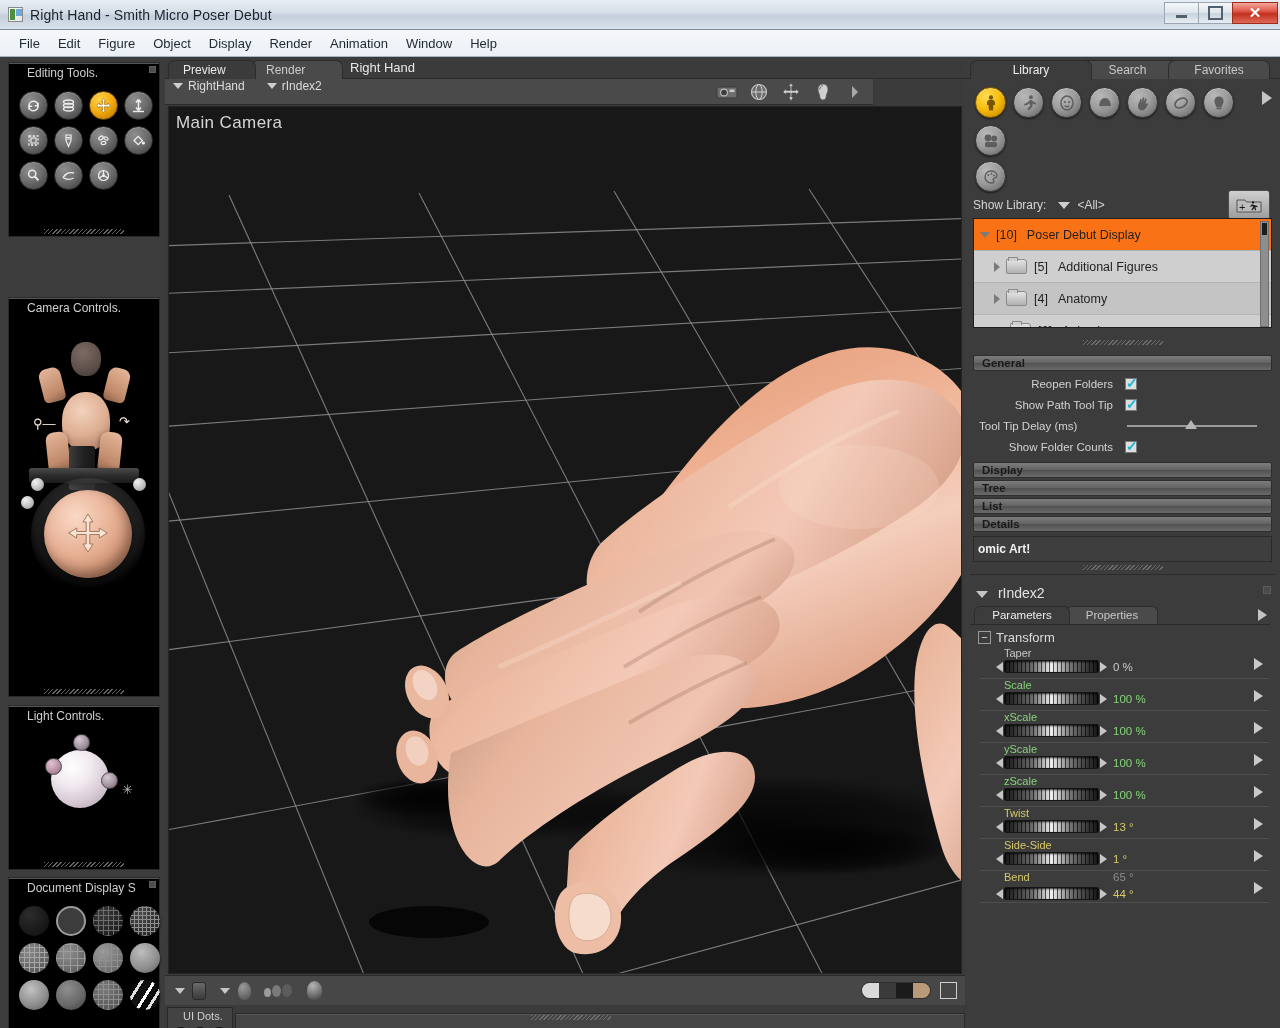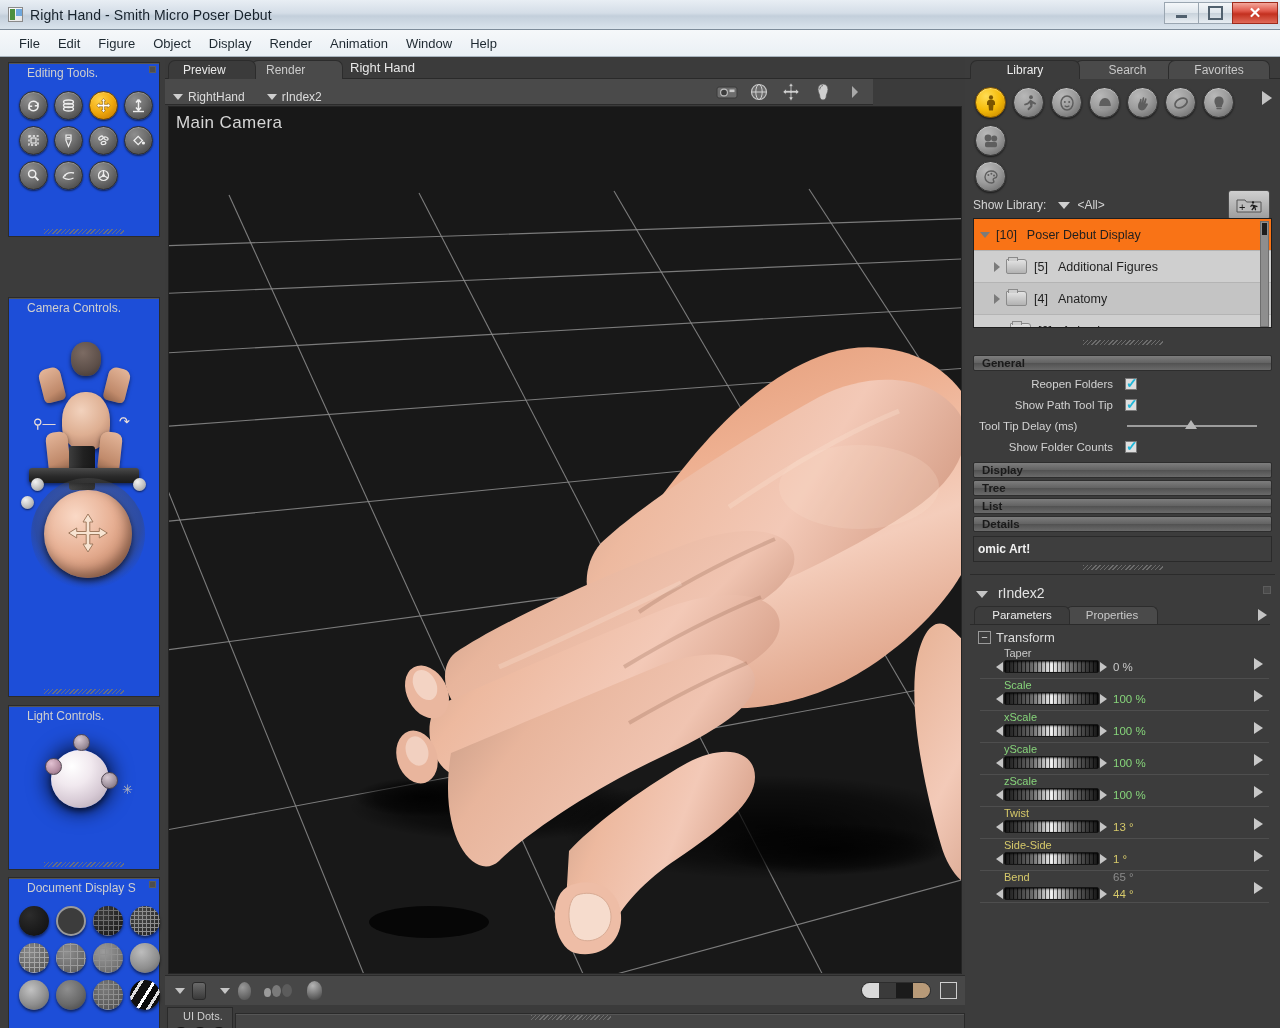--- a/index.html
+++ b/index.html
@@ -56,21 +56,21 @@
   .menubar .mi {
     font-size:13px; color:#1d2830; padding:4px 9px; cursor:default; white-space:nowrap;
   }
 
   
   .shell {
     position:absolute; left:0; top:57px; width:1280px; height:971px;
     background:#383838;
   }
   .grp {
-    background:#1d4ed8;
+    background:#000000;
     border:1px solid #2b2b2b;
     box-shadow: inset 0 1px 0 #555;
     position:relative;
   }
   .grp-title {
     color:#cfcfcf; font-size:12px; padding:3px 6px 3px 18px; position:relative; white-space:nowrap;
     overflow:hidden;
   }
   .dots-handle {
     position:absolute; bottom:2px; left:50%; transform:translateX(-50%);
@@ -189,21 +189,21 @@
     background:#4a4a4a;
     border:1px solid #2c2c2c; border-bottom:none;
     border-radius:7px 7px 0 0;
   }
   .vtab.active { background:#3b3b3b; color:#e9e9e9; z-index:3; }
   .vtitle { position:absolute; left:185px; top:3px; font-size:13px; color:#e8e8e8; }
   .vtabline{position:absolute;left:0;top:21px;width:800px;height:1px;background:#2a2a2a;}
   .vtoolrow {
     position:absolute; left:0; top:22px; width:708px; height:26px;
     background:#4a4a4a; border-bottom:1px solid #2b2b2b;
-    display:flex; align-items:flex-end;
+    display:flex; align-items:flex-start;
   }
   .dd { display:flex; align-items:center; margin-left:8px; color:#dcdcdc; font-size:12px; }
   .dd .dtri { width:0;height:0;border-left:5px solid transparent;border-right:5px solid transparent;border-top:6px solid #cfcfcf;margin-right:5px;}
   .vtr-icons{ position:absolute; right:6px; top:2px; display:flex; align-items:center; gap:8px; }
   .vic { width:24px;height:21px; display:flex;align-items:center;justify-content:center; }
   .vport {
     position:absolute; left:3px; top:49px; width:794px; height:868px;
     background:#000000; overflow:hidden;
     border:1px solid #242424;
   }
@@ -752,21 +752,21 @@
       <div class="ab-panel">
         <div class="dots-handle" style="top:1px;bottom:auto;left:46%;"></div>
 
       </div>
     </div>
 
     <div id="rightcol">
 
       <div class="rtabs">
         <div class="rtabline"></div>
-        <div class="rtab active" style="left:5px;width:110px;">Library</div>
+        <div class="rtab active" style="left:5px;width:122px;">Library</div>
         <div class="rtab" style="left:110px;width:105px;">Search</div>
         <div class="rtab" style="left:203px;width:102px;">Favorites</div>
       </div>
 
       <div style="position:relative;">
         <div class="cat-row">
           <div class="cat sel">
             <svg width="18" height="18" viewBox="0 0 18 18">
                 <circle cx="9" cy="3.4" r="2.1" fill="#7a5500"></circle>
                 <path d="M9 5.6c2.6 0 4 1.4 4 3.2v2.2h-1.5l-.5 5.6H7l-.5-5.6H5V8.8c0-1.8 1.4-3.2 4-3.2z" fill="#7a5500"></path>

